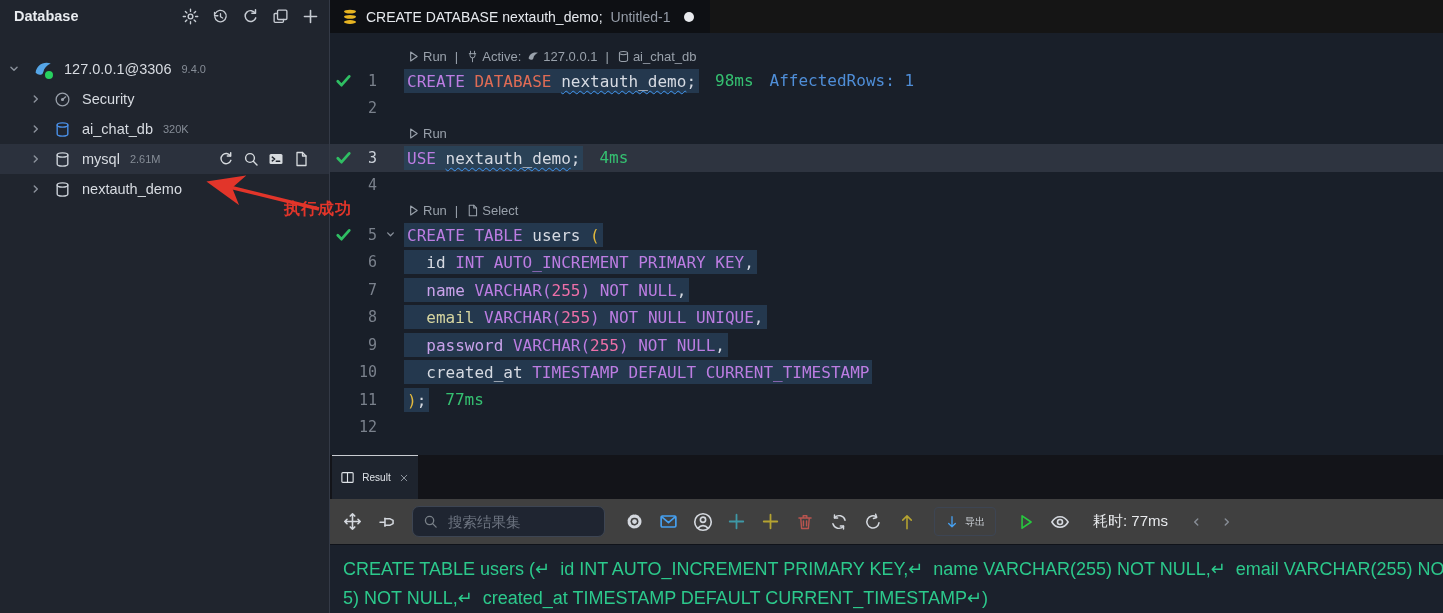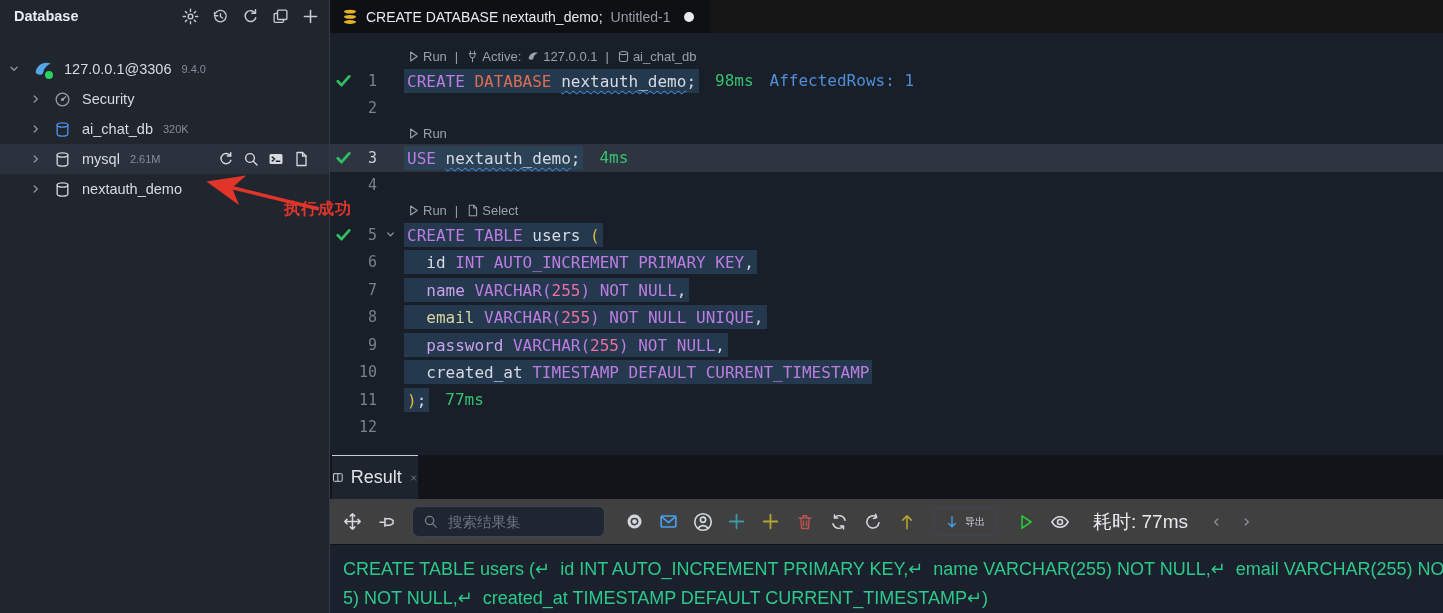--- a/index.html
+++ b/index.html
@@ -67,37 +67,37 @@
   .tk.kw{color:#bc7de2}.tk.kwo{color:#e06c55}.tk.num{color:#ed6fa8}.tk.gold{color:#e2b93d}
   .tk.soft{color:#c9a2ea}.tk.khaki{color:#d6d5a0}.tk.id{color:#d6dae2}
   .tk.sq{text-decoration-line:underline;text-decoration-style:wavy;text-decoration-color:#4196f0;
          text-decoration-thickness:1.2px;text-underline-offset:4px;}
   .tk.after{margin-left:16px;}
   .tk.ms{color:#35c071}.tk.aff{color:#4f8ed8}
 
   
   .ptabs{height:44px;background:#131419;display:flex;}
   .ptab{margin-left:2px;width:86px;box-sizing:border-box;background:#1e242e;border-top:1.5px solid #c9ccd1;
-        display:flex;align-items:center;justify-content:center;gap:7px;color:#dfe3e8;font-size:18px;cursor:pointer;}
+        display:flex;align-items:center;justify-content:center;gap:7px;color:#dfe3e8;font-size:10px;cursor:pointer;}
   .pclose{color:#8f959e;cursor:pointer;}
   .ptoolbar{height:46px;background:#404040;border-bottom:1px solid #10131a;box-sizing:border-box;
             display:flex;align-items:center;padding-left:10px;gap:9px;}
   .tbtn{display:flex;align-items:center;justify-content:center;width:25px;height:26px;cursor:pointer;}
   .c-white{color:#d4d8de}.c-blue{color:#46a0f0}.c-teal{color:#3e98a6}.c-yellow{color:#b5a331}
   .c-red{color:#b9544f}.c-green{color:#27c93f}
   .searchbox{width:193px;height:31px;box-sizing:border-box;border:1px solid #3d4553;border-radius:7px;
              background:#1f2531;display:flex;align-items:center;gap:8px;padding:0 10px;margin:0 8px 0 4px;
              color:#798088;}
   .searchbox input{flex:1;min-width:0;background:transparent;border:none;outline:none;color:#d5d9df;
                    font-size:14.5px;font-family:"Liberation Sans",sans-serif;}
   .searchbox input::placeholder{color:#6d7480;}
   .exportbtn{height:29px;box-sizing:border-box;border:1px solid #3d4553;border-radius:4px;
              display:flex;align-items:center;gap:6px;padding:0 10px;color:#cfd4da;font-size:10px;
              margin-left:6px;cursor:pointer;}
-  .ptime{color:#e8eaed;font-size:19px;margin-left:12px;white-space:nowrap;}
+  .ptime{color:#e8eaed;font-size:15px;margin-left:12px;white-space:nowrap;}
   .pnav{display:flex;align-items:center;gap:17px;margin-left:12px;color:#878d96;}
   .rtext{height:68px;background:#1b212c;padding:10px 0 0 13px;box-sizing:border-box;overflow:hidden;
          color:#2cc98c;font-size:18px;line-height:29px;}
   .rtext div{white-space:pre;overflow:hidden;}
 </style>
 </head>
 <body>
 
 <div id="app">
 

